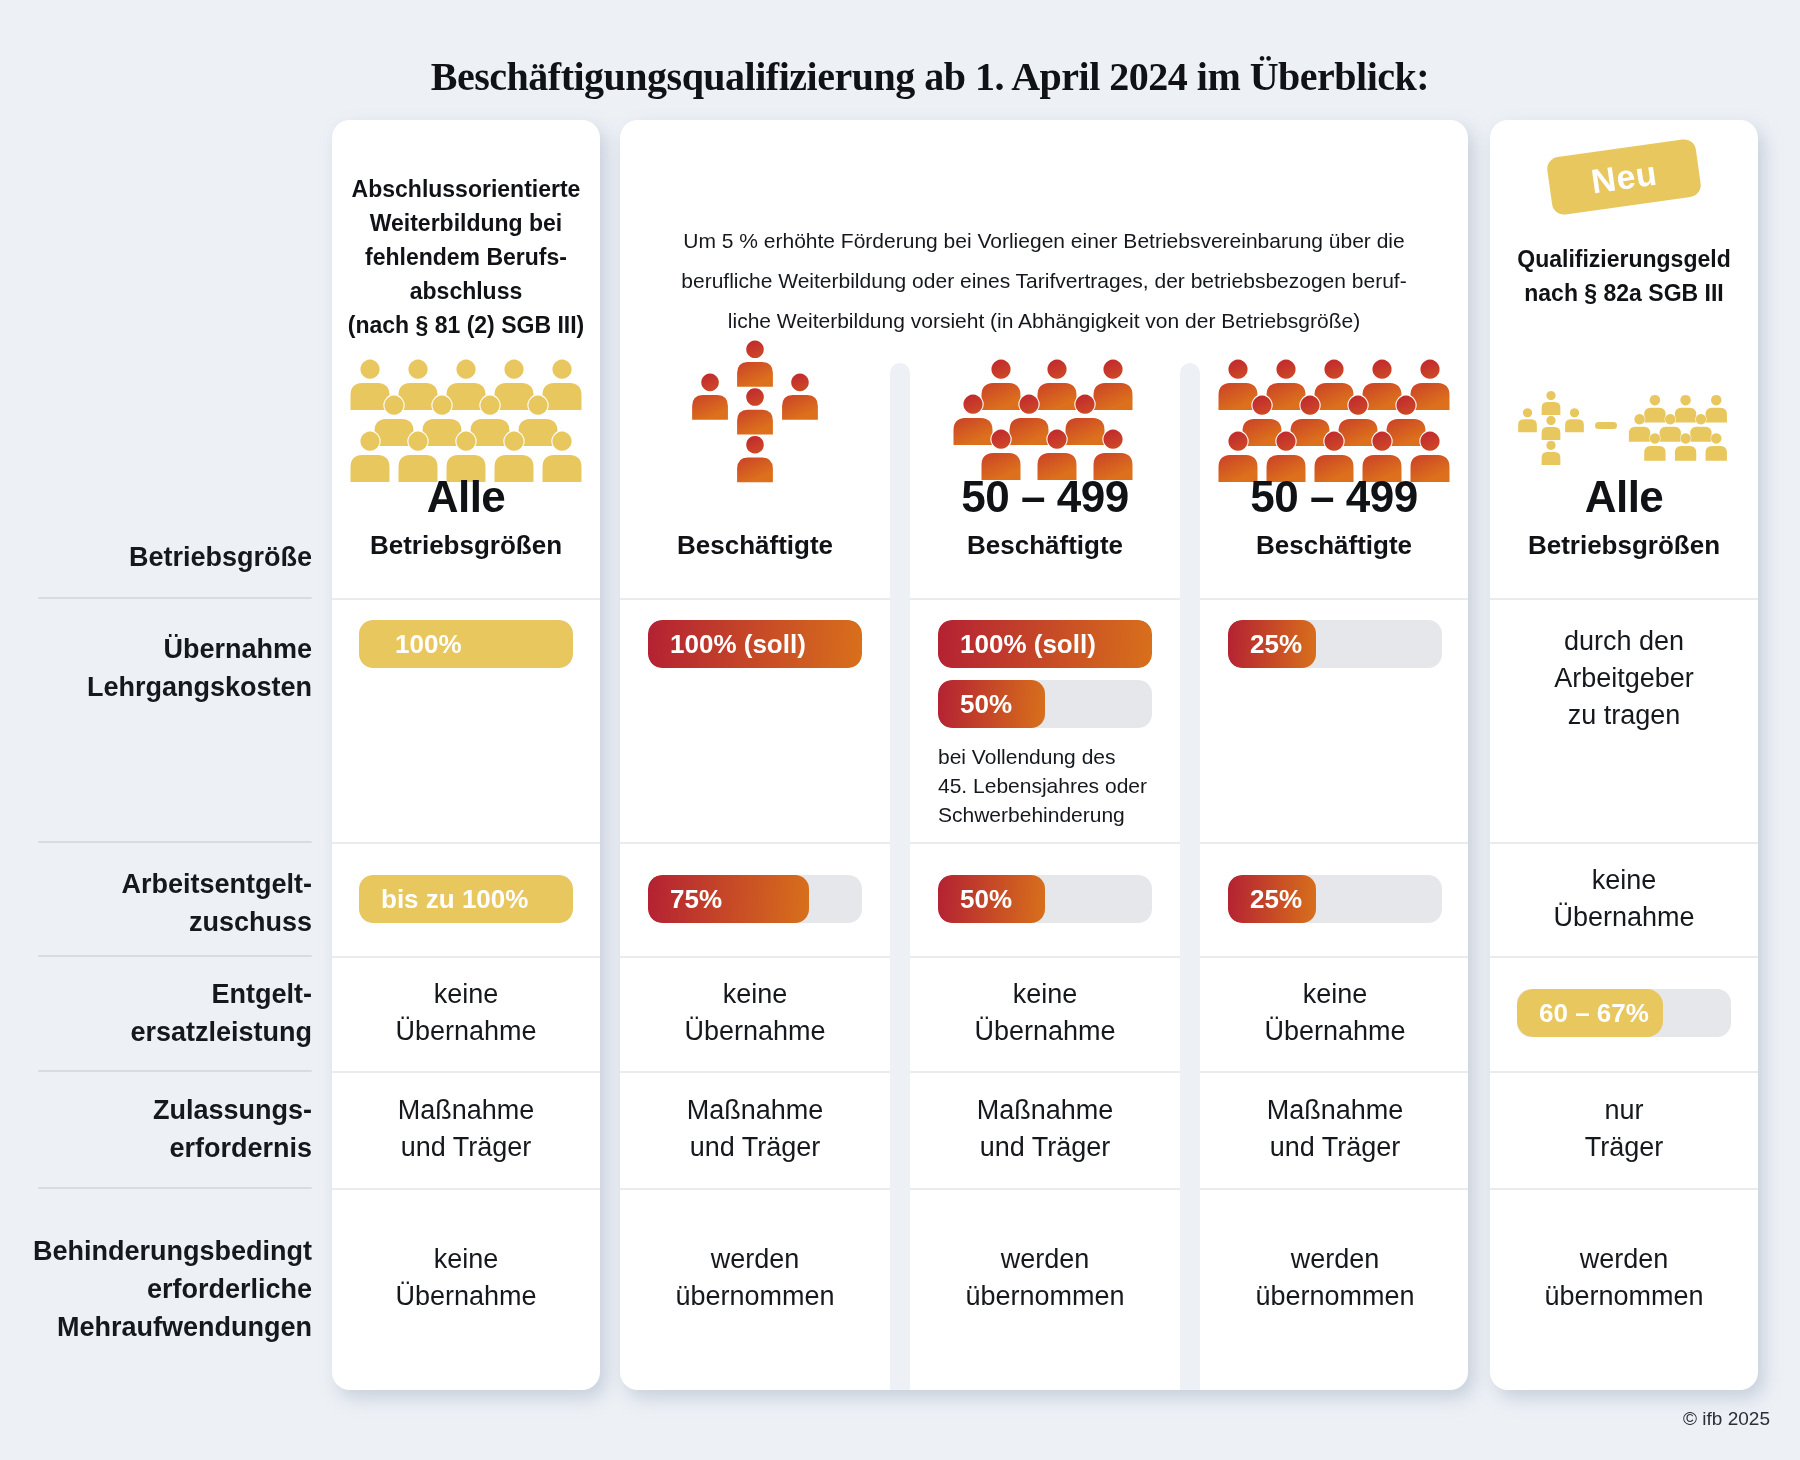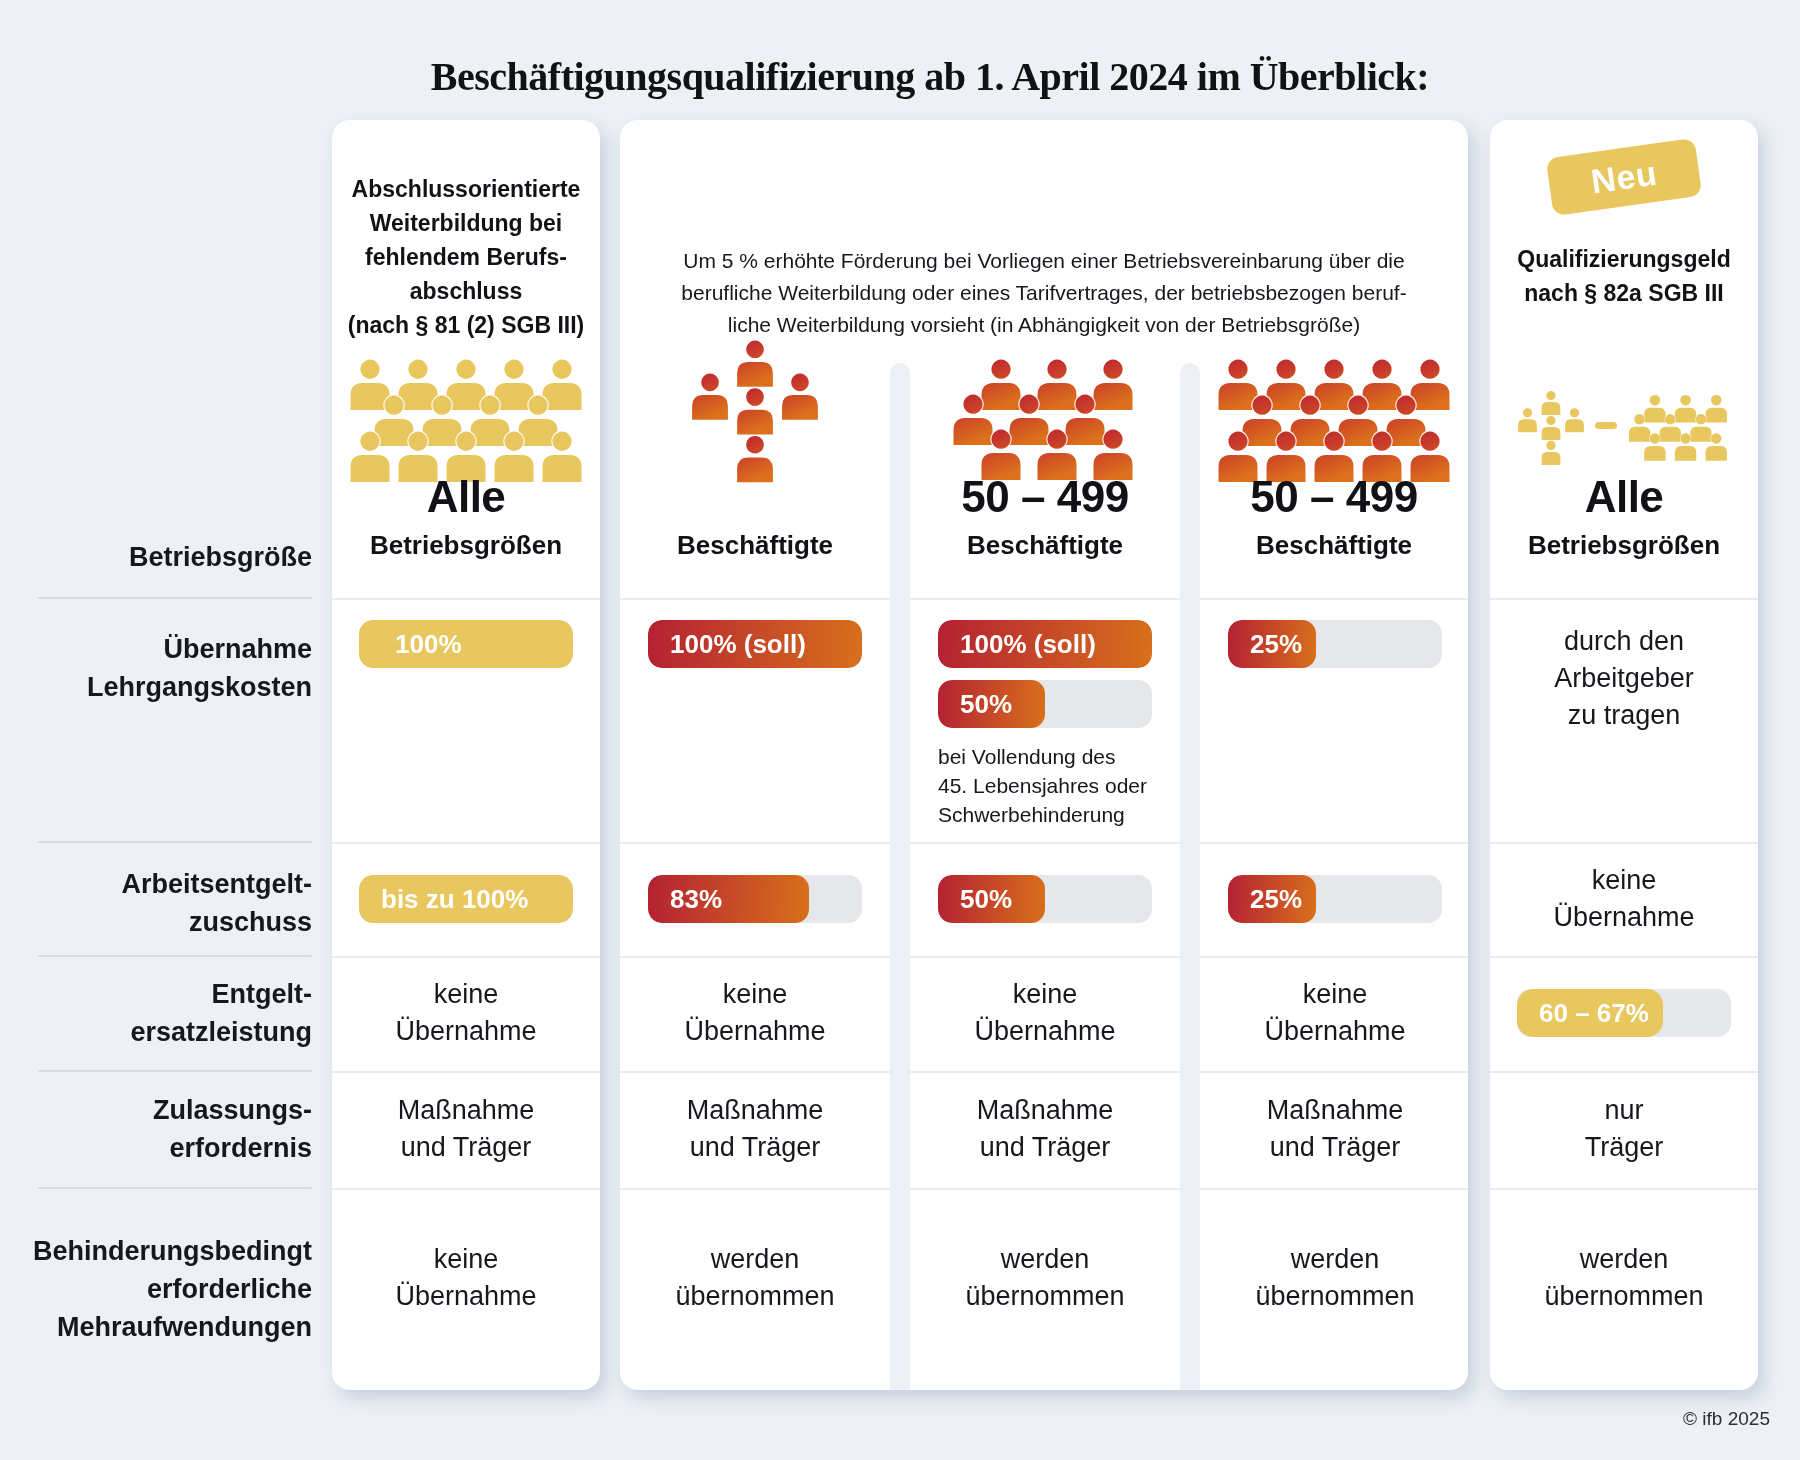--- a/index.html
+++ b/index.html
@@ -35,22 +35,22 @@
   }
   .card-header{
     position:absolute;text-align:center;font-weight:bold;font-size:23px;line-height:34px;
     white-space:pre-line;color:#101216;
   }
   .group-header-bold{
     position:absolute;left:20px;right:20px;top:38px;text-align:center;
     font-weight:bold;font-size:23px;line-height:35px;white-space:pre-line;color:#101216;
   }
   .group-header-reg{
-    position:absolute;left:18px;right:18px;top:125px;text-align:center;
-    font-size:21px;line-height:32px;white-space:pre-line;color:#15181d;
+    position:absolute;left:18px;right:18px;top:101px;text-align:center;
+    font-size:21px;line-height:40px;white-space:pre-line;color:#15181d;
   }
   .neu-badge{
     position:absolute;left:59px;top:28px;width:150px;height:58px;border-radius:12px;
     background:#e9c75f;transform:rotate(-8deg);
     display:flex;align-items:center;justify-content:center;
     color:#ffffff;font-weight:bold;font-size:34px;letter-spacing:0.5px;
   }
   .icon-box{position:absolute;left:0;right:0;display:flex;justify-content:center;align-items:center;}
   .size-main{position:absolute;left:0;right:0;top:352px;text-align:center;font-size:44px;font-weight:bold;letter-spacing:-0.5px;color:#101216;}
   .size-sub{position:absolute;left:0;right:0;top:410px;text-align:center;font-size:26px;font-weight:bold;color:#101216;}
@@ -199,21 +199,21 @@
         <div class="track">
           <div class="fill red" style="width: 100%;">
             <span>100% (soll)</span>
           </div>
         </div>
       </div>
 
       <div class="cell" style="left:28px;top:755px">
         <div class="track">
           <div class="fill red" style="width: 75%;">
-            <span>83%</span>
+            <span>75%</span>
           </div>
         </div>
       </div>
 
       <div class="cell cell-text" style="left:28px;top:893px">keine
 Übernahme</div>
       <div class="cell cell-text" style="left:28px;top:1009px">Maßnahme
 und Träger</div>
       <div class="cell cell-text" style="left:28px;top:1158px">werden
 übernommen</div>

